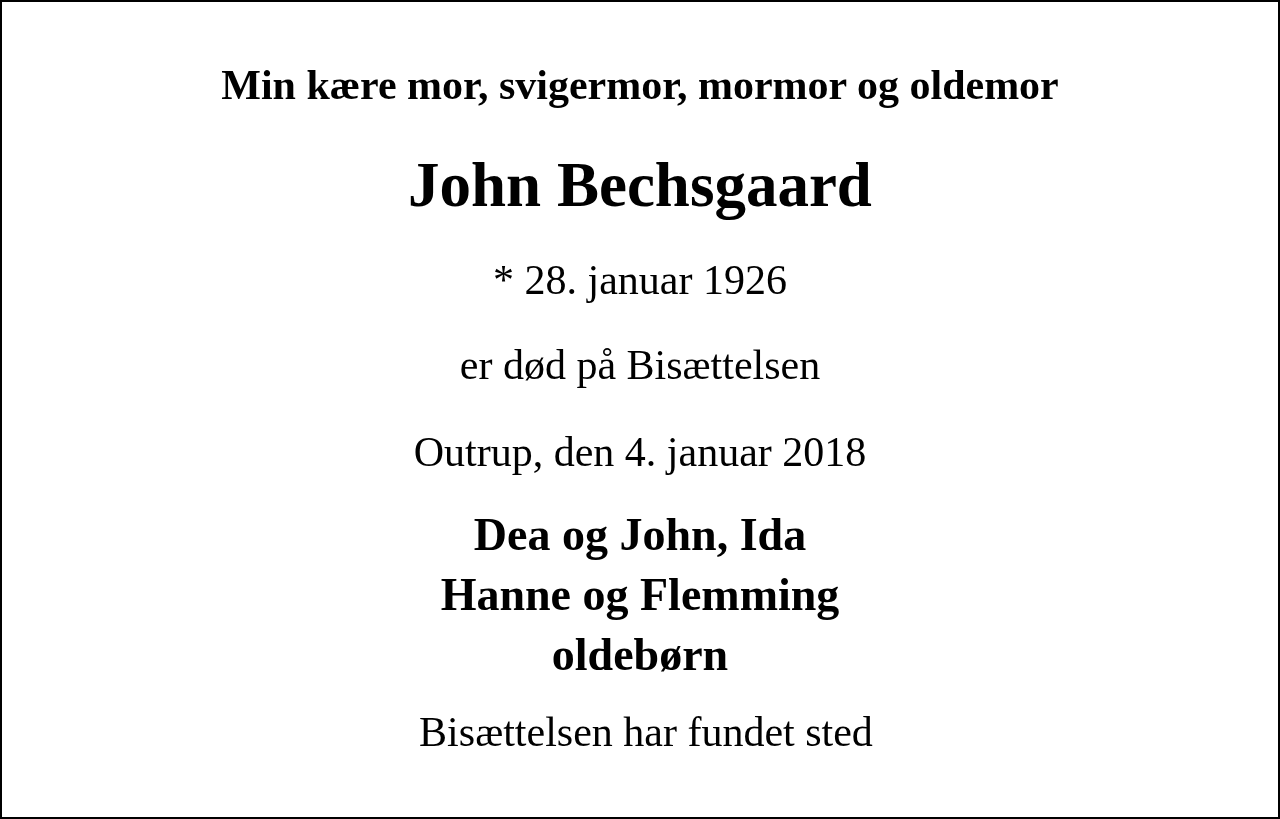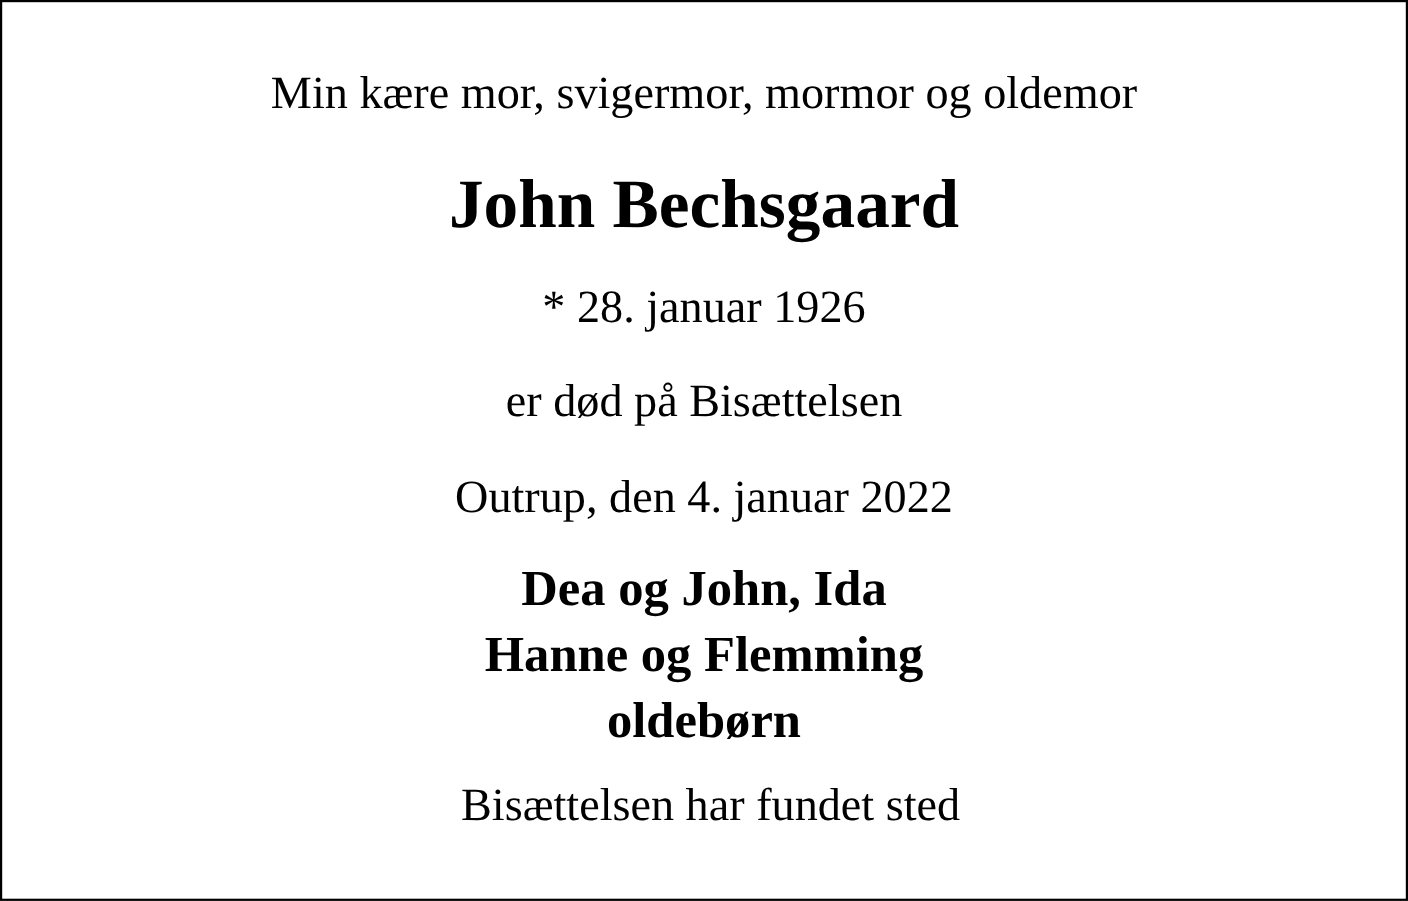--- a/index.html
+++ b/index.html
@@ -24,21 +24,21 @@
   .notice {
     width: 100%;
     height: 100%;
     padding-top: 58px;
     text-align: center;
   }
 
   .intro {
     font-size: 42px;
     line-height: 50px;
-    font-weight: 400;
+    font-weight: 700;
   }
 
   .deceased-name {
     margin-top: 37px;
     font-size: 63px;
     line-height: 76px;
     font-weight: 700;
   }
 
   .birth-line {
@@ -80,21 +80,21 @@
   <div class="notice">
 
     <div class="intro">Min kære mor, svigermor, mormor og oldemor</div>
 
     <div class="deceased-name">John Bechsgaard</div>
 
     <div class="birth-line">* 28. januar 1926</div>
 
     <div class="death-line">er død på Bisættelsen</div>
 
-    <div class="place-date-line">Outrup, den 4. januar 2022</div>
+    <div class="place-date-line">Outrup, den 4. januar 2018</div>
 
     <div class="family-block">
       <div>Dea og John, Ida</div>
       <div>Hanne og Flemming</div>
       <div>oldebørn</div>
     </div>
 
     <div class="closing-line">Bisættelsen har fundet sted</div>
 
   </div>

